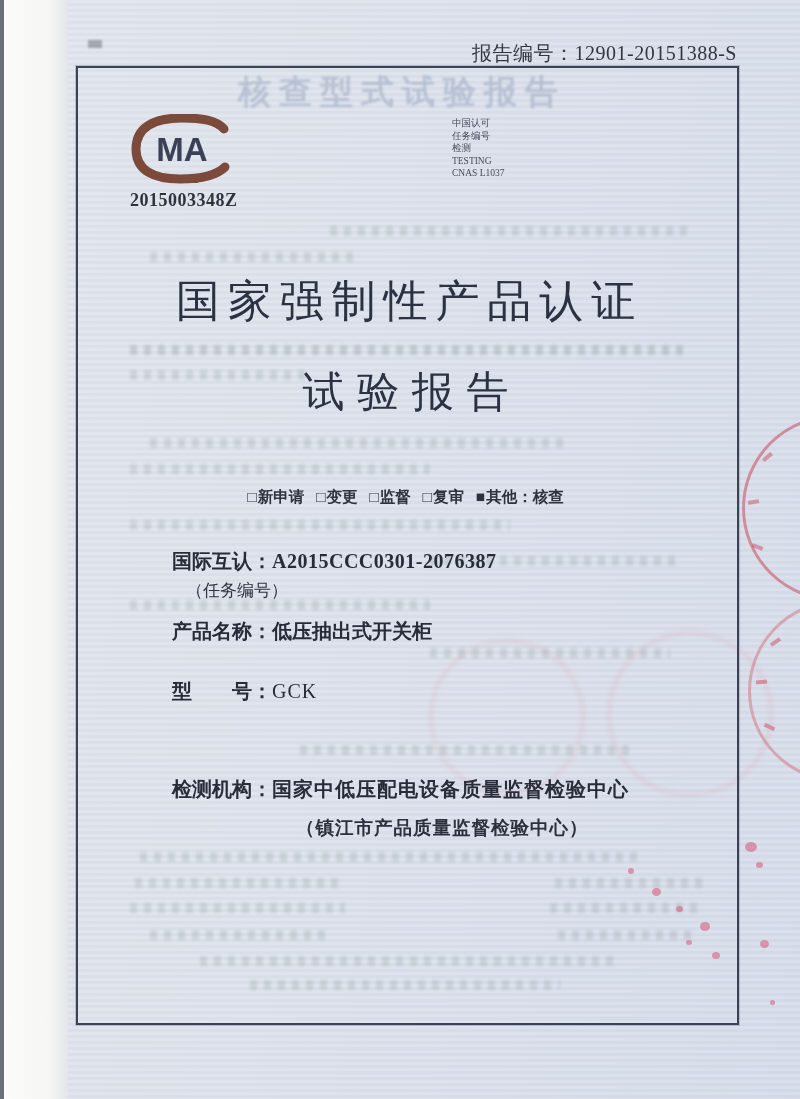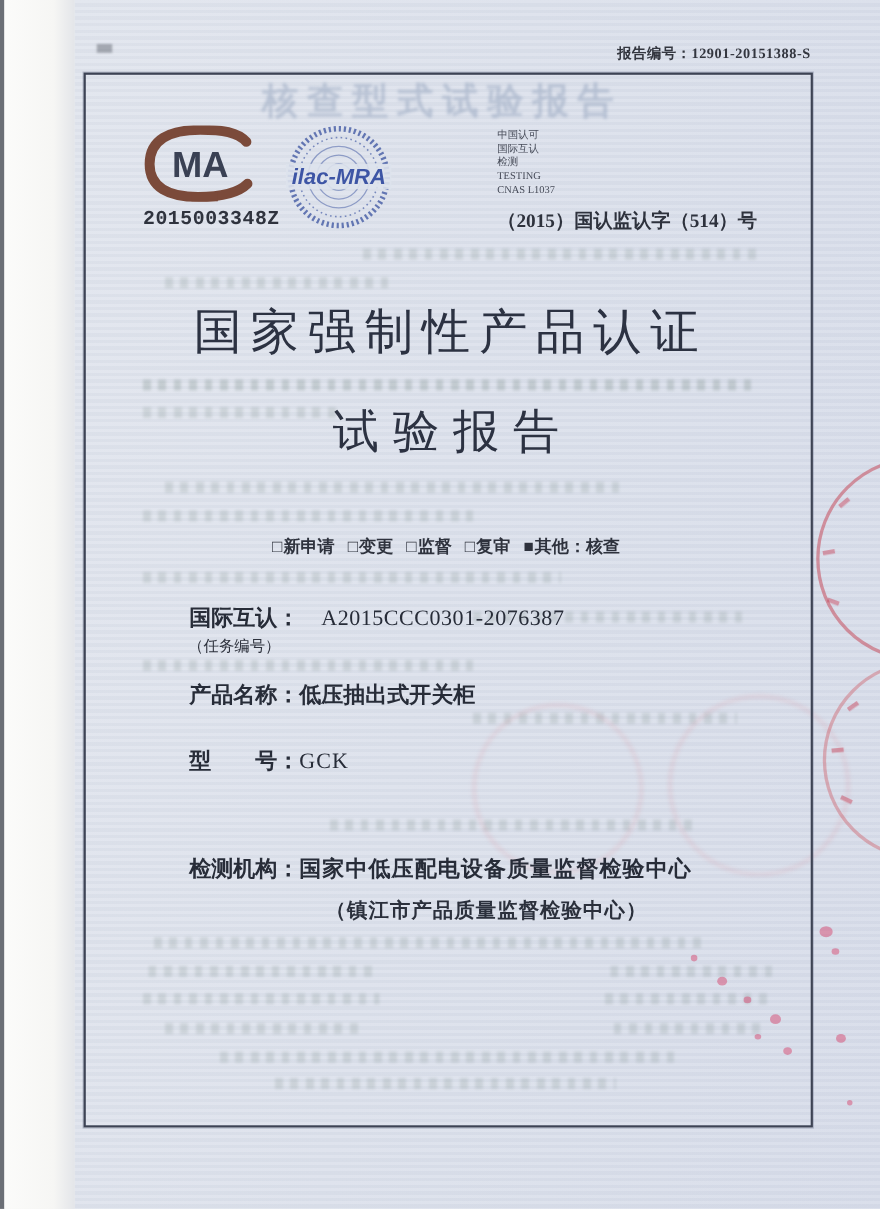--- a/index.html
+++ b/index.html
@@ -8,38 +8,38 @@
   .scan-sliver{position:absolute;left:0;top:0;width:4px;height:1099px;background:#6b6f76;}
   .white-strip{position:absolute;left:4px;top:0;width:64px;height:1099px;
     background:linear-gradient(90deg,#fbfbfa 0%,#f6f6f4 70%,#e3e5e9 100%);}
   .paper{position:absolute;left:68px;top:0;width:732px;height:1099px;
     background:
       repeating-linear-gradient(180deg, rgba(255,255,255,.05) 0 3px, rgba(92,104,136,.04) 3px 6px),
       linear-gradient(100deg,#e2e6ee 0%,#dde2ec 45%,#d8ddea 100%);}
   .frame{position:absolute;left:76px;top:66px;width:659px;height:955px;
     border:2px solid #3d4354;box-shadow:0 0 0 1px rgba(70,80,110,.25);}
   .abs{position:absolute;}
-  .report-line{left:402px;top:40px;width:335px;text-align:right;font-size:13px;color:#33363f;letter-spacing:.5px;font-weight:bold;}
+  .report-line{left:402px;top:40px;width:335px;text-align:right;font-size:20px;color:#33363f;letter-spacing:.5px;}
   .ghost-title{left:238px;top:70px;width:360px;font-size:33px;font-weight:bold;letter-spacing:8px;
     color:#92a2bc;opacity:.5;filter:blur(1.3px);white-space:nowrap;}
-  .cma-no{left:130px;top:190px;font-size:18px;font-weight:bold;color:#2f333e;letter-spacing:.5px;font-family:Liberation Mono, monospace;}
+  .cma-no{left:130px;top:190px;font-size:18px;font-weight:bold;color:#2f333e;letter-spacing:.5px;}
   .cnas-caption{left:452px;top:117px;font-size:9.5px;line-height:12.5px;font-weight:normal;color:#464b58;}
   .approval-no{left:452px;top:188px;font-size:17.5px;font-weight:bold;color:#2e323d;}
   .main-title{left:76px;top:272px;width:659px;text-align:center;font-size:44px;font-weight:500;
     letter-spacing:.18em;color:#2c3242;white-space:nowrap;text-indent:.18em;}
   .sub-title{left:76px;top:364px;width:659px;text-align:center;font-size:42px;font-weight:500;
     letter-spacing:.3em;color:#2c3242;text-indent:.3em;}
   .cb-row{left:76px;top:487px;width:659px;text-align:center;font-size:15.5px;font-weight:bold;color:#2e323d;}
   .cb{margin:0 4px;white-space:nowrap;}
   .cb .glyph{margin-right:1px;font-weight:normal;}
   .field{font-size:20px;color:#272c38;white-space:nowrap;}
   .field .lab{font-weight:bold;}
   .f-app{left:172px;top:548px;}
-  .f-app .val{font-weight:normal;letter-spacing:.5px;margin-left:20px;}
-  .task-note{left:171px;top:579px;font-size:14px;color:#2e323d;}
+  .f-app .val{font-weight:bold;letter-spacing:.5px;}
+  .task-note{left:186px;top:579px;font-size:17px;color:#2e323d;}
   .f-product{left:172px;top:618px;}
   .f-product .val{font-weight:bold;}
   .f-model{left:172px;top:678px;}
   .f-model .val{font-weight:normal;letter-spacing:1px;}
   .f-agency{left:172px;top:776px;}
   .f-agency .val{font-weight:bold;letter-spacing:1px;}
   .agency-branch{left:296px;top:815px;font-size:18.5px;font-weight:bold;color:#2b303c;letter-spacing:1px;}
   
   .smudge{position:absolute;height:10px;opacity:.32;filter:blur(1.4px);
     background:repeating-linear-gradient(90deg, rgba(108,128,120,.55) 0 7px, transparent 7px 14px);}
@@ -99,45 +99,31 @@
 
   <div class="abs" style="left:128px;top:114px;">
     <svg width="112" height="72" viewBox="0 0 112 72">
       <path d="M 96 15 C 88 6 74 4 54 4 C 26 4 8 13 8 35 C 8 57 26 65 52 65 C 70 65 88 62 97 53" fill="none" stroke="#7b4a3a" stroke-width="9" stroke-linecap="round"></path>
       <rect x="46" y="61" width="24" height="8" fill="#7b4a3a"></rect>
       <text x="54" y="47" text-anchor="middle" font-size="33" font-weight="bold" fill="#3a4154">MA</text>
     </svg>
   </div>
   <div class="abs cma-no">2015003348Z</div>
 
-  <div class="abs" style="left:260px;top:112px;">
-    <svg width="96" height="98" viewBox="0 0 96 98">
-      <g fill="none" stroke="#4c63a8">
-        <circle cx="48" cy="49" r="44" stroke-width="5" stroke-dasharray="2 2.6" opacity=".85"></circle>
-        <circle cx="48" cy="49" r="36" stroke-width="1.4" stroke-dasharray="1.5 3" opacity=".7"></circle>
-        <circle cx="48" cy="49" r="28" stroke-width="1.2" opacity=".55"></circle>
-        <circle cx="48" cy="49" r="20" stroke-width="1.2" opacity=".55"></circle>
-        <circle cx="48" cy="49" r="12" stroke-width="1.2" opacity=".5"></circle>
-      </g>
-      <rect x="0" y="37" width="96" height="23" fill="#dde2ec" opacity=".9"></rect>
-      <text x="48" y="55" text-anchor="middle" font-size="20" font-weight="bold" font-style="italic" fill="#3d55a5">ilac-MRA</text>
-    </svg>
-  </div>
 
 
   <div class="abs cnas-caption">
     <div>中国认可</div>
-    <div>国际互认</div>
+    <div>任务编号</div>
     <div>检测</div>
     <div>TESTING</div>
     <div>CNAS L1037</div>
   </div>
 
 
-  <div class="abs approval-no">（2015）国认监认字（514）号</div>
 
   <div class="abs main-title">国家强制性产品认证</div>
   <div class="abs sub-title">试验报告</div>
 
   <div class="abs cb-row">
     <span class="cb"><span class="glyph">□</span><span>新申请</span></span>
     <span class="cb"><span class="glyph">□</span><span>变更</span></span>
     <span class="cb"><span class="glyph">□</span><span>监督</span></span>
     <span class="cb"><span class="glyph">□</span><span>复审</span></span>
     <span class="cb"><span class="glyph">■</span><span>其他：核查</span></span>

